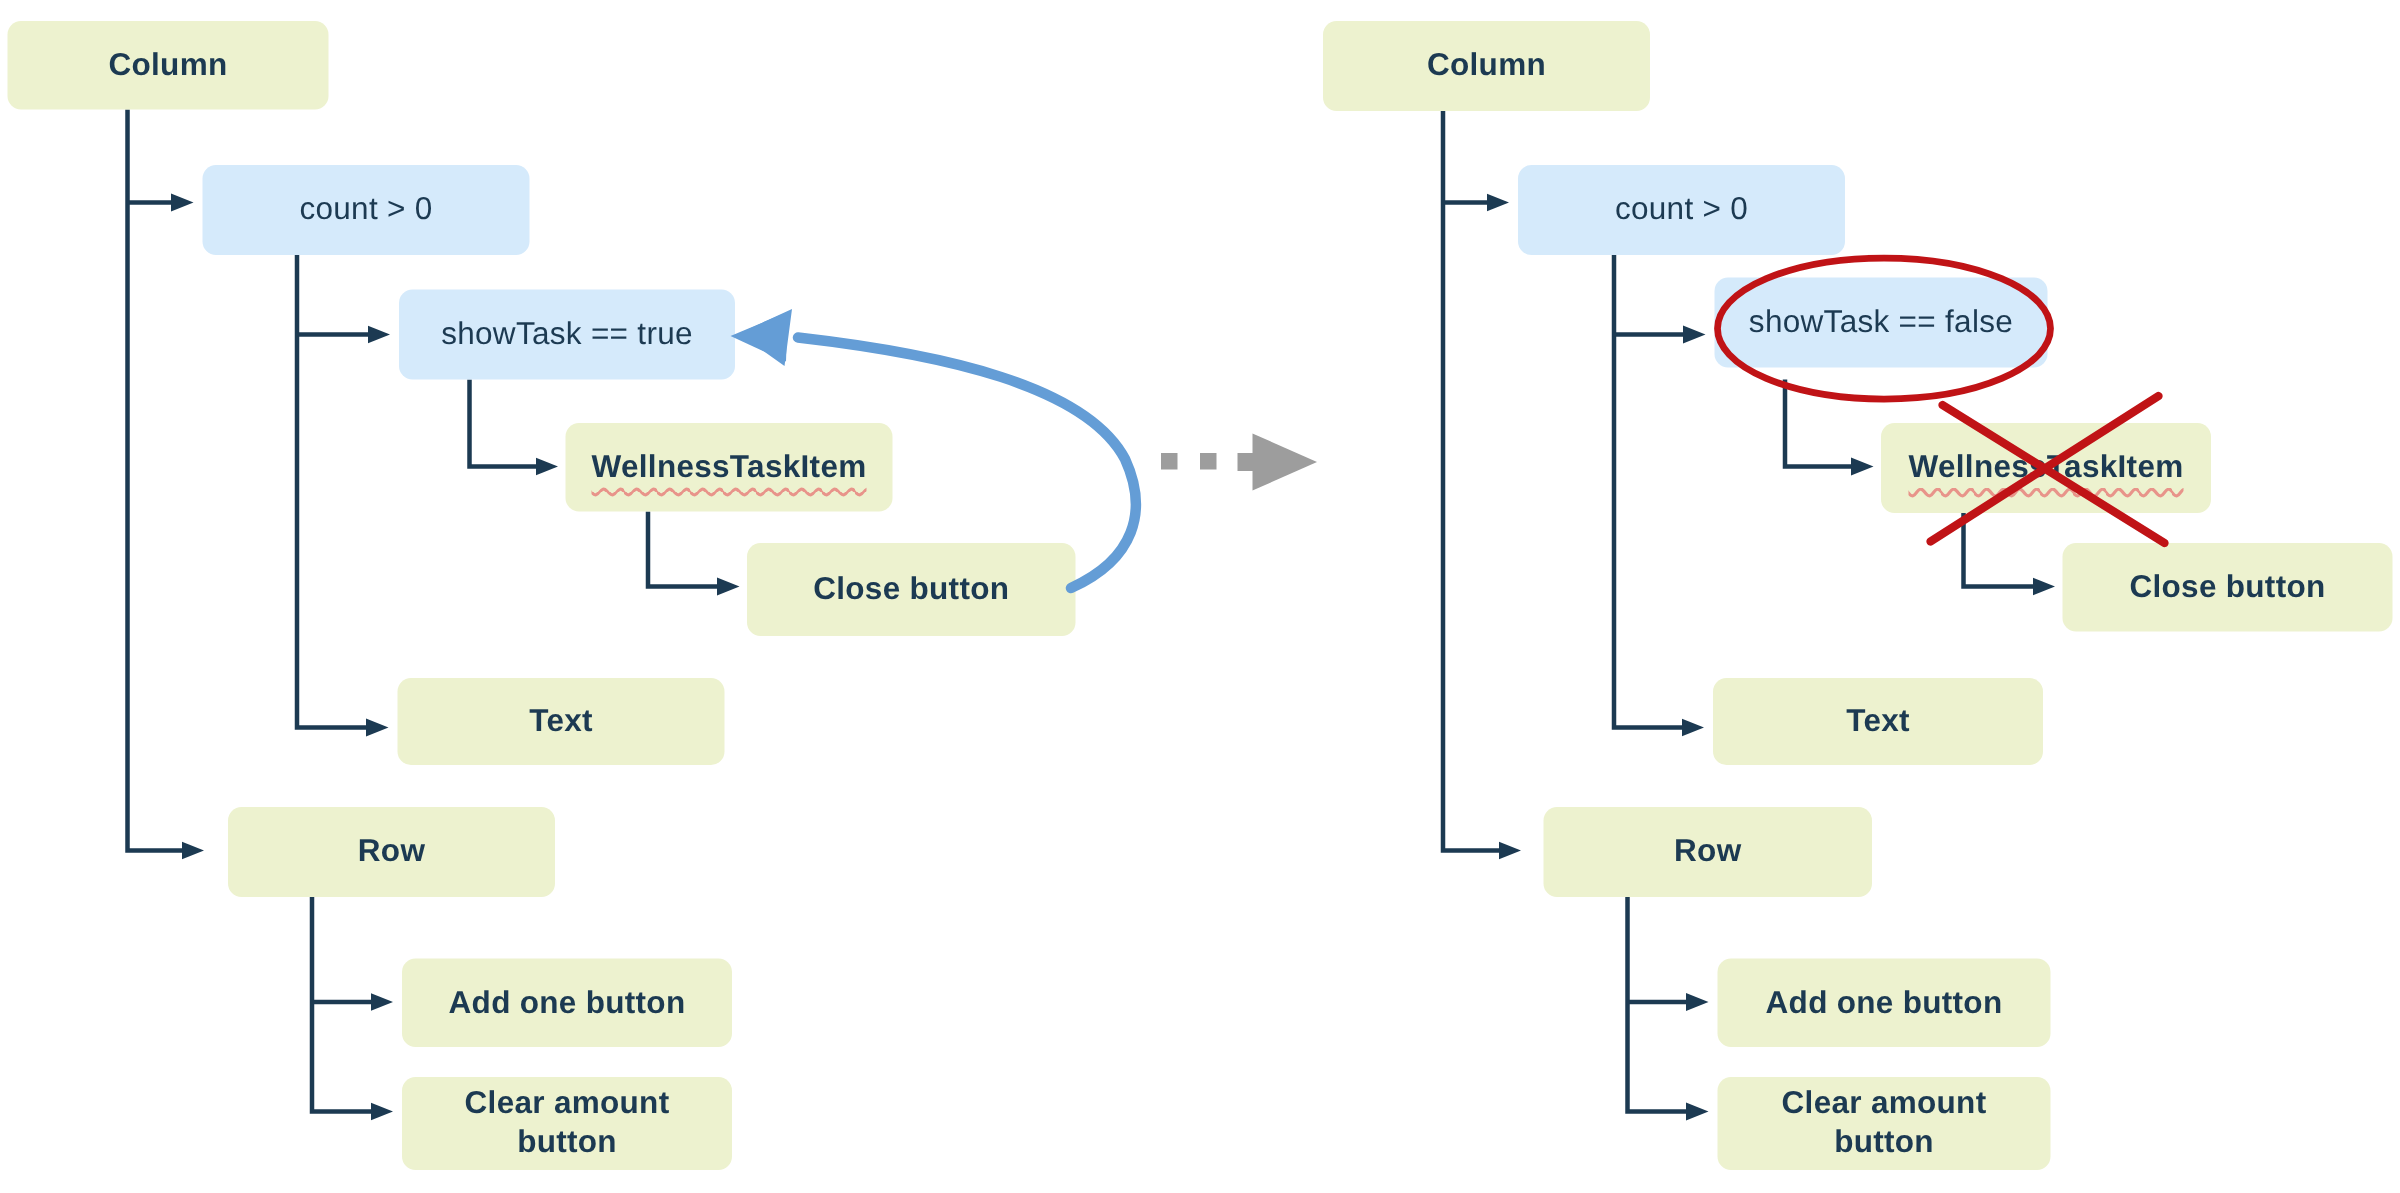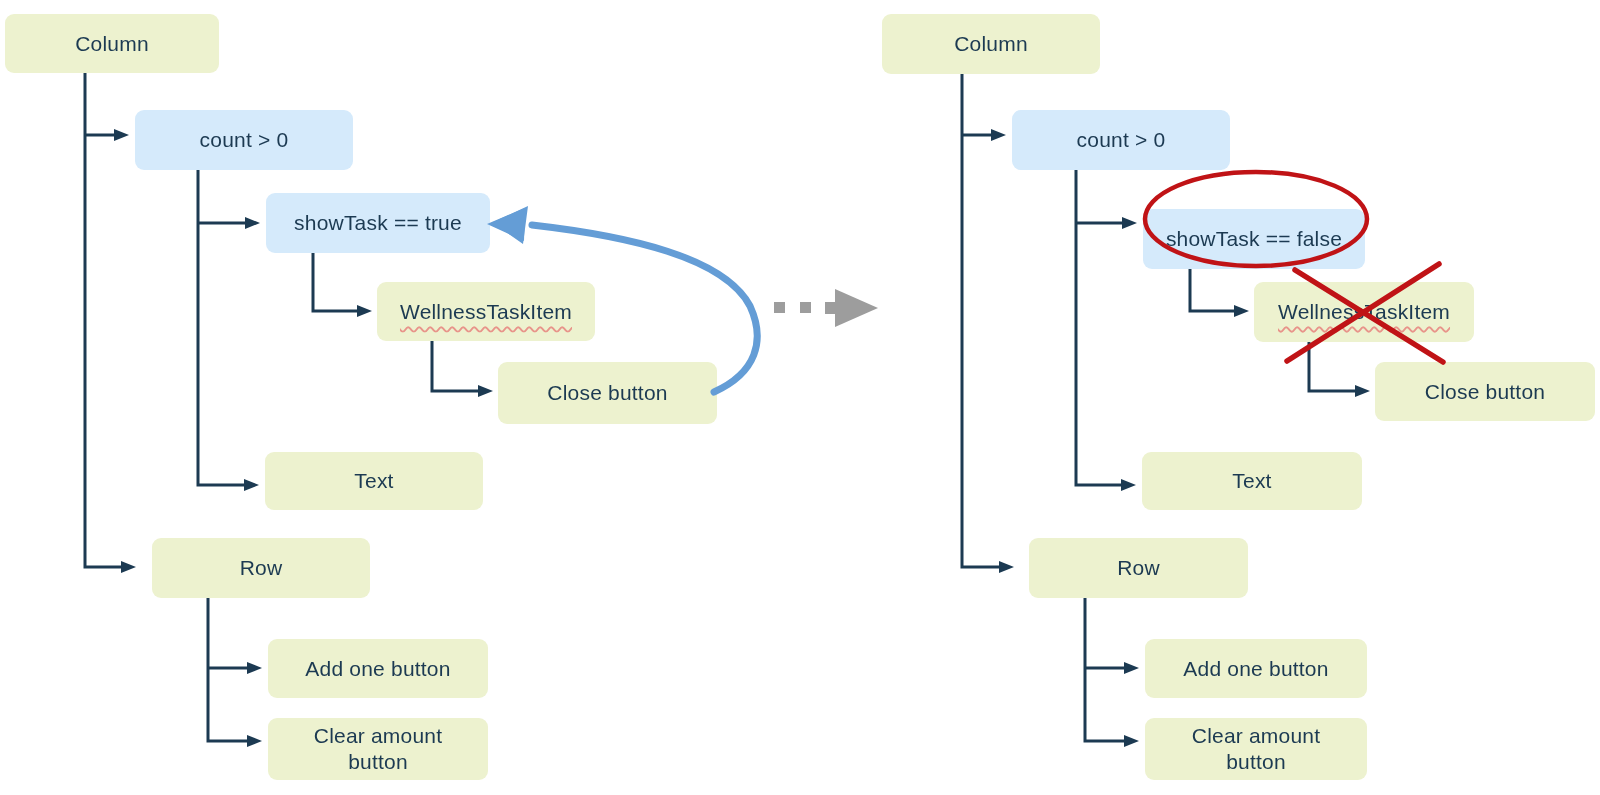--- a/index.html
+++ b/index.html
@@ -34,21 +34,21 @@
     align-items:center;
     justify-content:center;
     text-align:center;
     border-radius:9px;
     font-size:21px;
     line-height:26px;
     color:var(--text-navy);
     letter-spacing:.2px;
     z-index:2;
   }
-  .node.green{background:var(--node-green);}
+  .node.green{background:var(--node-green);font-weight:bold;}
   .node.blue{background:var(--node-blue);text-align:center;}
   .squiggle{
     text-decoration-line:underline;
     text-decoration-style:wavy;
     text-decoration-color:var(--squiggle-red);
     text-decoration-thickness:1.5px;
     text-underline-offset:7px;
   }
   .narrow{display:inline-block;max-width:170px;}
   svg{display:block;}
@@ -100,21 +100,21 @@
     <div class="node green" style="left:152px;top:538px;width:218px;height:60px;">Row</div>
     <div class="node green" style="left:268px;top:639px;width:220px;height:59px;">Add one button</div>
     <div class="node green" style="left:268px;top:718px;width:220px;height:62px;">
       <span class="narrow">Clear amount button</span>
     </div>
   </div>
 
   <div>
     <div class="node green" style="left:882px;top:14px;width:218px;height:60px;">Column</div>
     <div class="node blue" style="left:1012px;top:110px;width:218px;height:60px;">count &gt; 0</div>
-    <div class="node blue" style="left:1143px;top:209px;width:222px;height:60px;">showTask == false</div>
+    <div class="node blue" style="left:1143px;top:185px;width:222px;height:60px;">showTask == false</div>
     <div class="node green" style="left:1254px;top:282px;width:220px;height:60px;">
       <span class="squiggle">WellnessTaskItem</span>
     </div>
     <div class="node green" style="left:1375px;top:362px;width:220px;height:59px;">Close button</div>
     <div class="node green" style="left:1142px;top:452px;width:220px;height:58px;">Text</div>
     <div class="node green" style="left:1029px;top:538px;width:219px;height:60px;">Row</div>
     <div class="node green" style="left:1145px;top:639px;width:222px;height:59px;">Add one button</div>
     <div class="node green" style="left:1145px;top:718px;width:222px;height:62px;">
       <span class="narrow">Clear amount button</span>
     </div>

